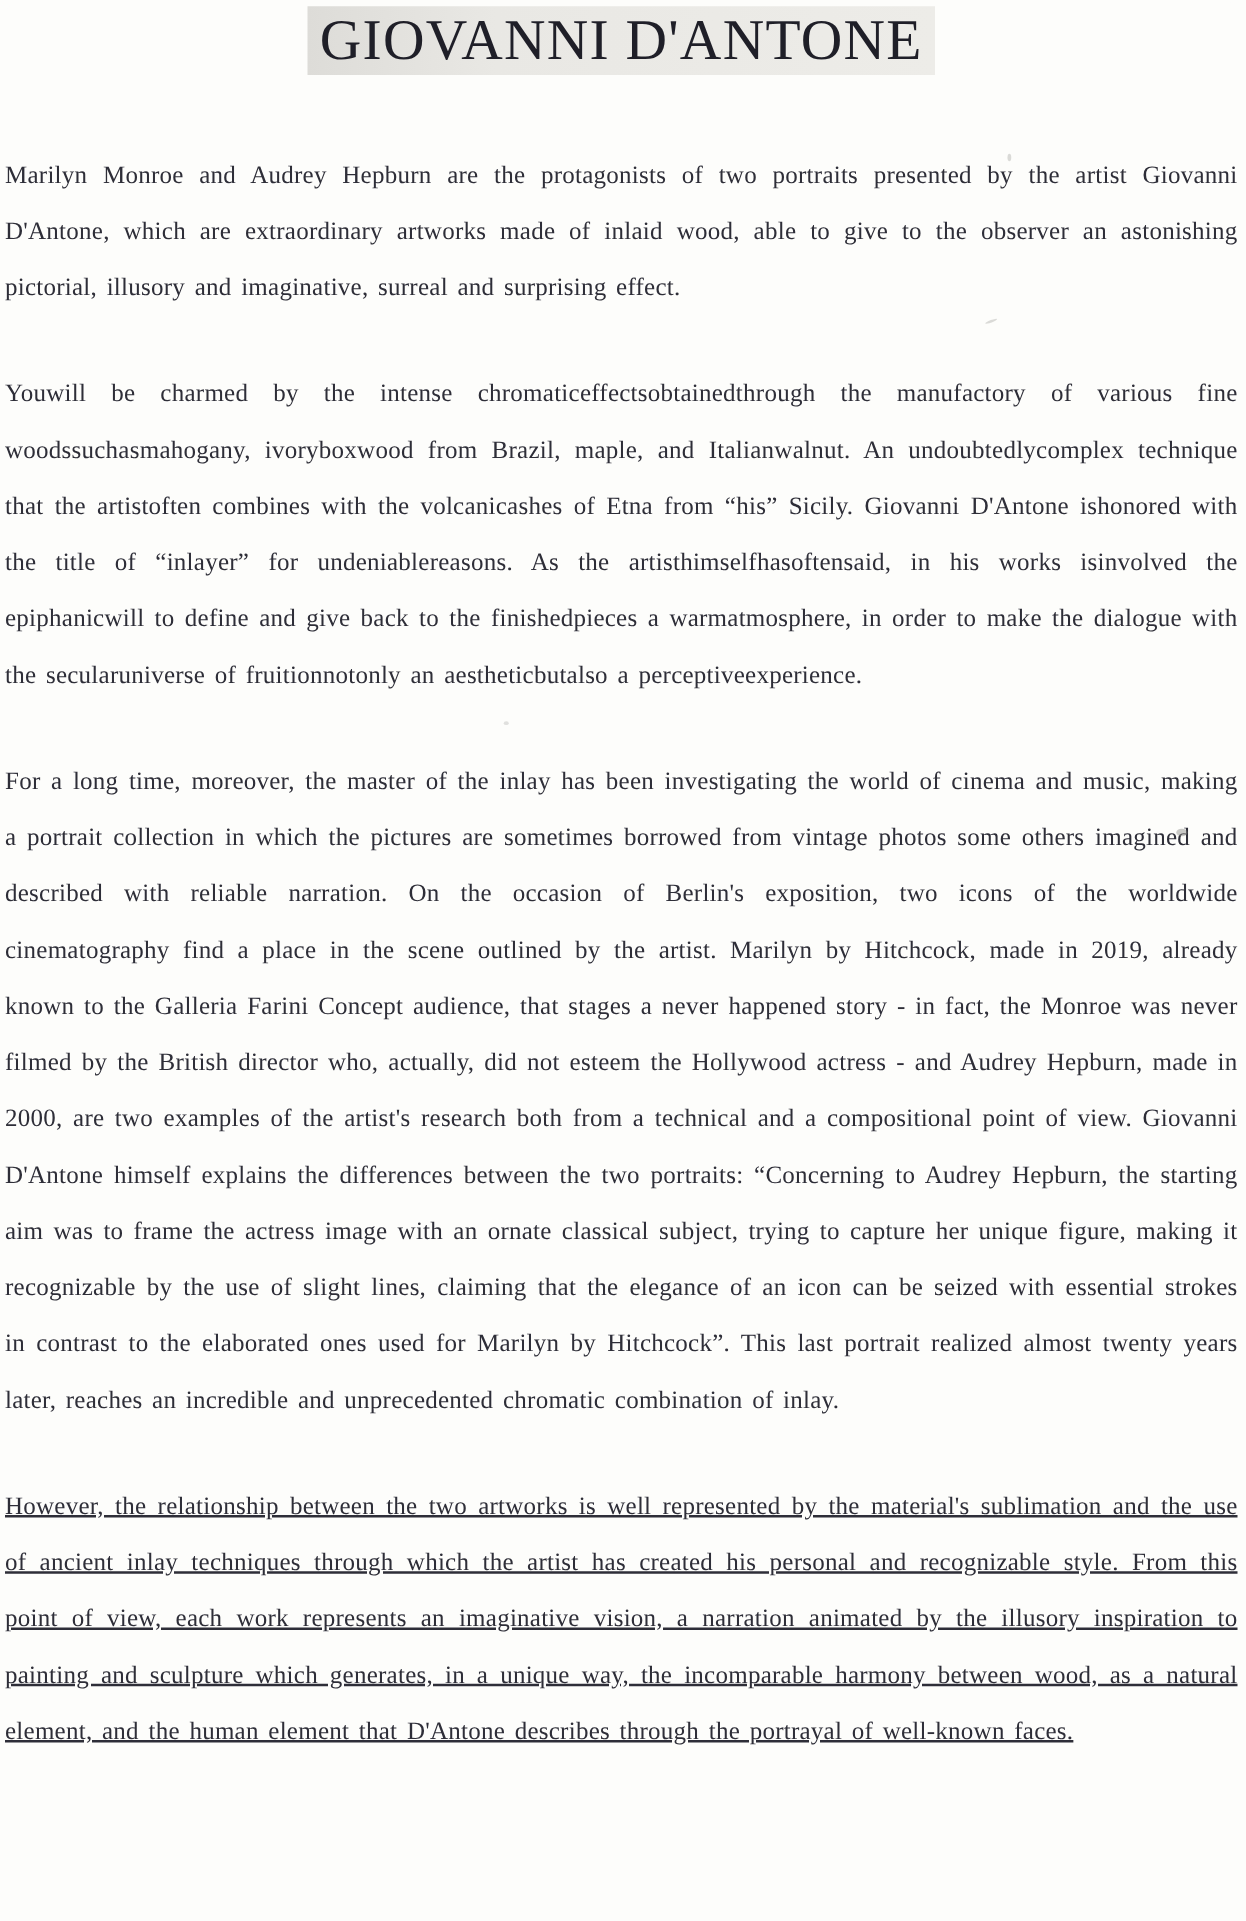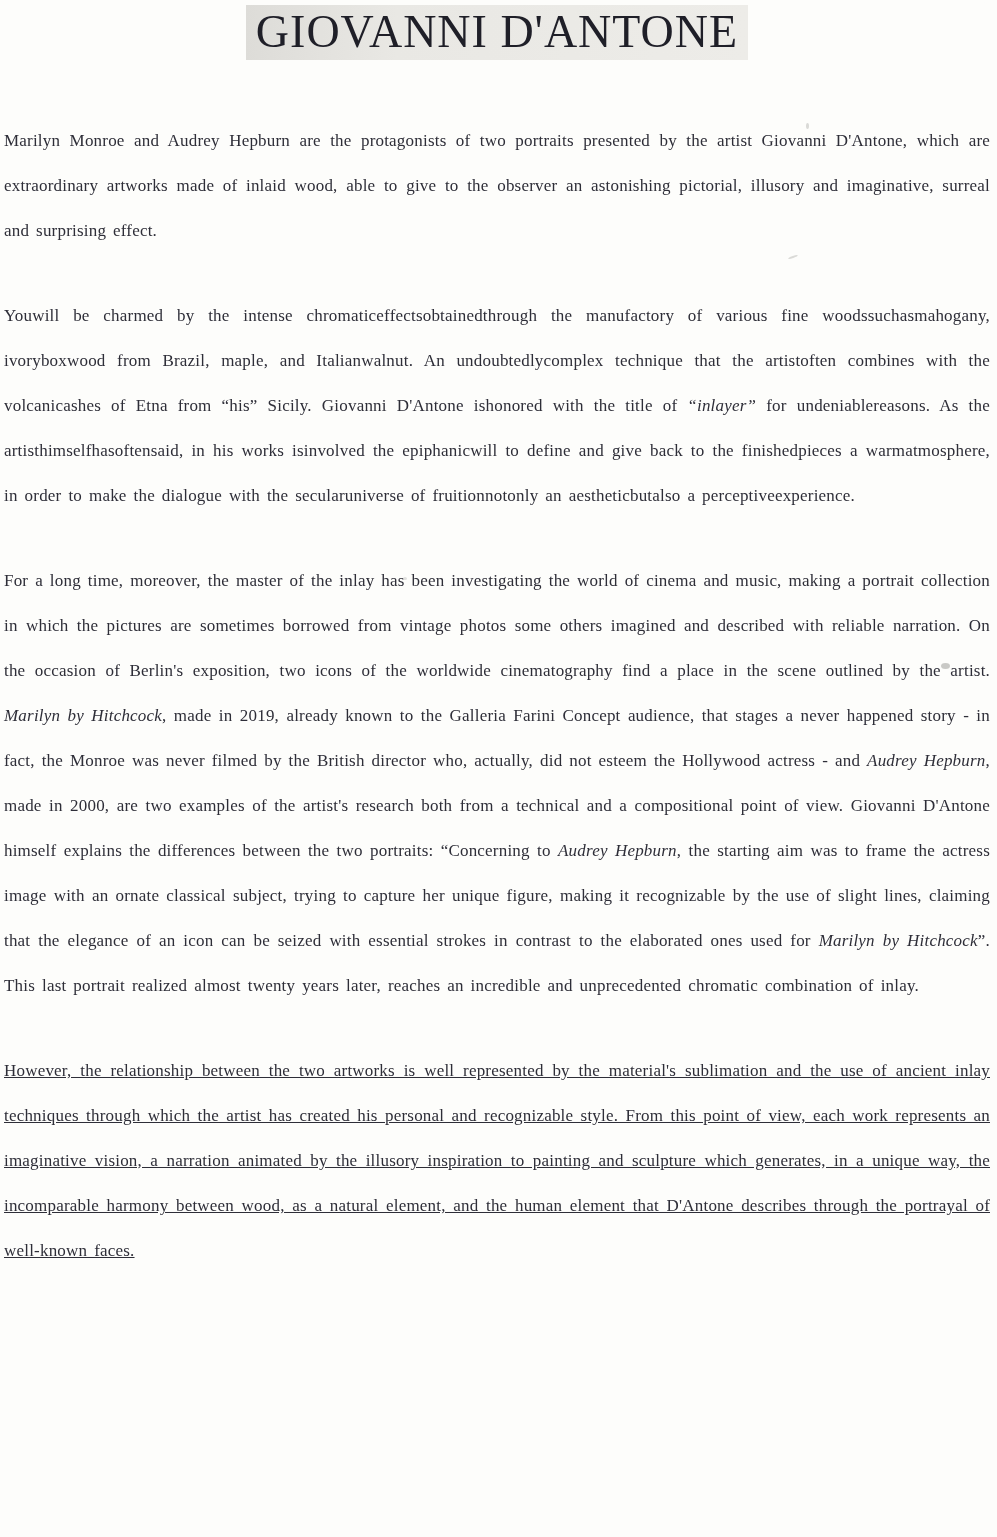--- a/index.html
+++ b/index.html
@@ -28,32 +28,31 @@
     letter-spacing: 1px;
     color: #1f1f28;
     line-height: 56px;
   }
   .doc-title .title-highlight {
     background: linear-gradient(90deg, #dddcd8 0%, #e9e8e4 30%, #edecE8 100%);
     padding: 1px 10px 3px 10px;
   }
   .body-text p {
     margin: 0 0 40px 0;
-    font-size: 17px;
+    font-size: 20px;
     line-height: 45px;
     text-align: justify;
     letter-spacing: 0.2px;
     word-spacing: 2.5px;
   }
   .body-text p:last-child {
     margin-bottom: 0;
     text-decoration: underline;
   }
   .italic {
-    font-style: italic;
   }
   .scan-artifact {
     position: absolute;
     background: #8a8a86;
     opacity: 0.45;
     border-radius: 50%;
   }
   .artifact-1 { left: 941px; top: 663px; width: 9px; height: 6px; }
   .artifact-2 { left: 788px; top: 256px; width: 10px; height: 2px; opacity: 0.3; transform: rotate(-20deg); }
   .artifact-3 { left: 806px; top: 123px; width: 3px; height: 6px; opacity: 0.3; }

